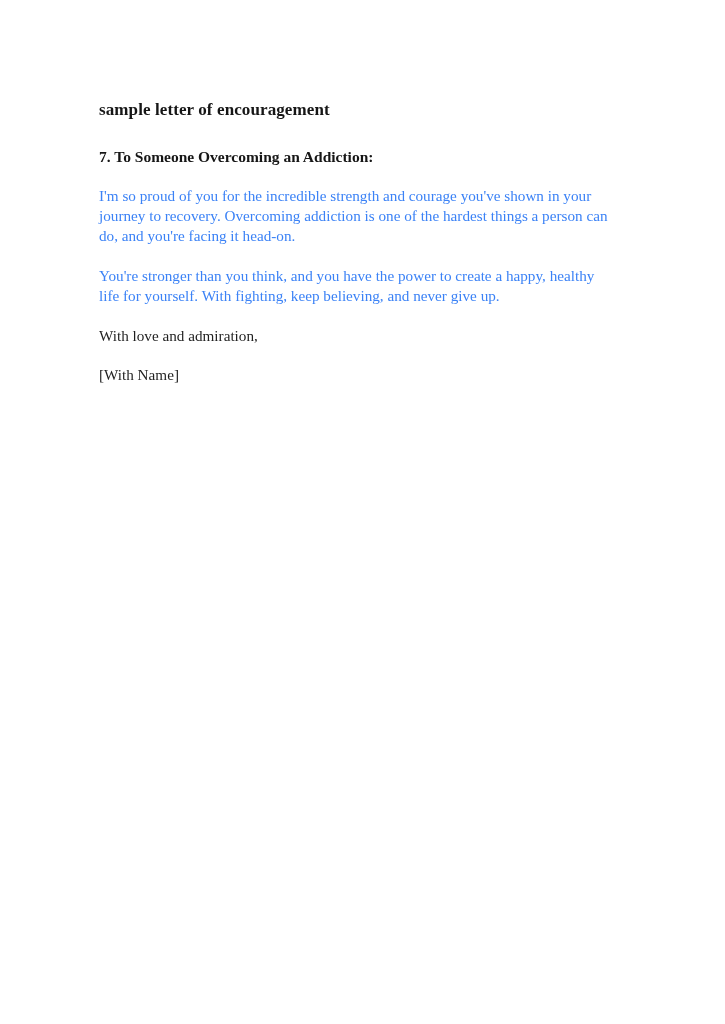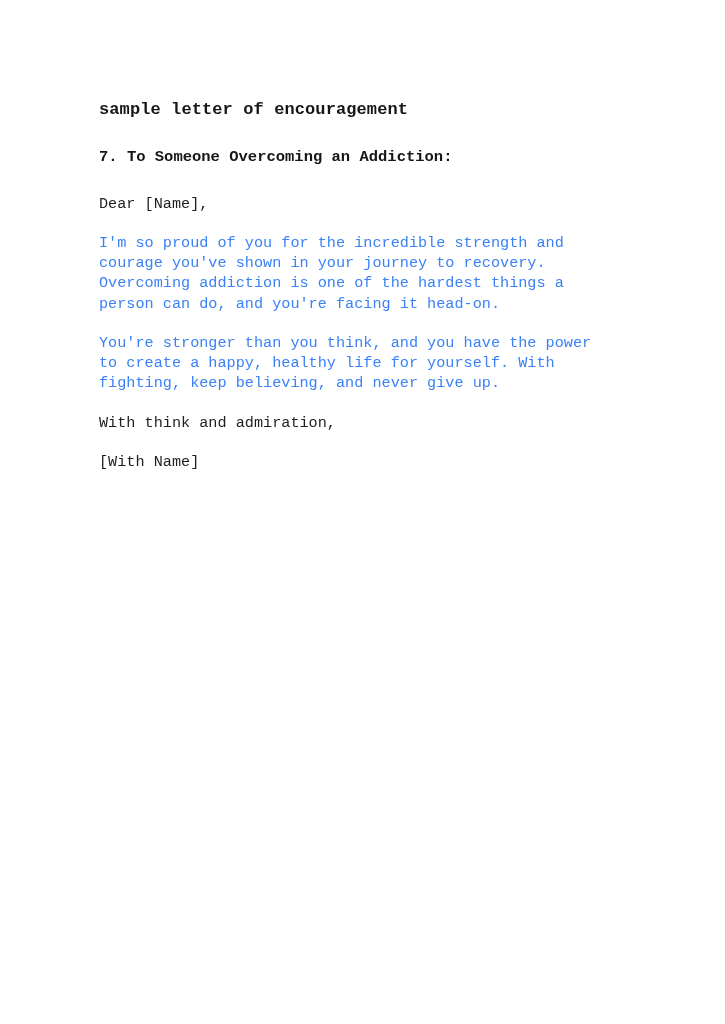--- a/index.html
+++ b/index.html
@@ -15,21 +15,20 @@
     font-family: "Liberation Serif", "DejaVu Serif", serif;
     color: #1a1a1a;
     -webkit-font-smoothing: antialiased;
   }
   .page {
     position: relative;
     width: 725px;
     height: 1024px;
     background: #ffffff;
     box-sizing: border-box;
-    font-family: Liberation Mono, monospace;
   }
   .doc-body {
     position: absolute;
     left: 99px;
     top: 100px;
     width: 516px;
   }
   .doc-title {
     font-size: 17px;
     font-weight: bold;
@@ -74,26 +73,25 @@
 </head>
 <body>
 
 <div class="page">
   <div class="doc-body">
 
     <h1 class="doc-title">sample letter of encouragement</h1>
 
     <h2 class="doc-subtitle">7. To Someone Overcoming an Addiction:</h2>
 
-    <p class="salutation">Dear [Name],</p>
 
     <p class="para">I'm so proud of you for the incredible strength and courage you've shown in your journey to recovery. Overcoming addiction is one of the hardest things a person can do, and you're facing it head-on.</p>
 
 
 
     <p class="para">You're stronger than you think, and you have the power to create a happy, healthy life for yourself. With fighting, keep believing, and never give up.</p>
 
-    <p class="closing">With think and admiration,</p>
+    <p class="closing">With love and admiration,</p>
 
     <p class="signature">[With Name]</p>
 
   </div>
 </div>
 
 </body></html>

